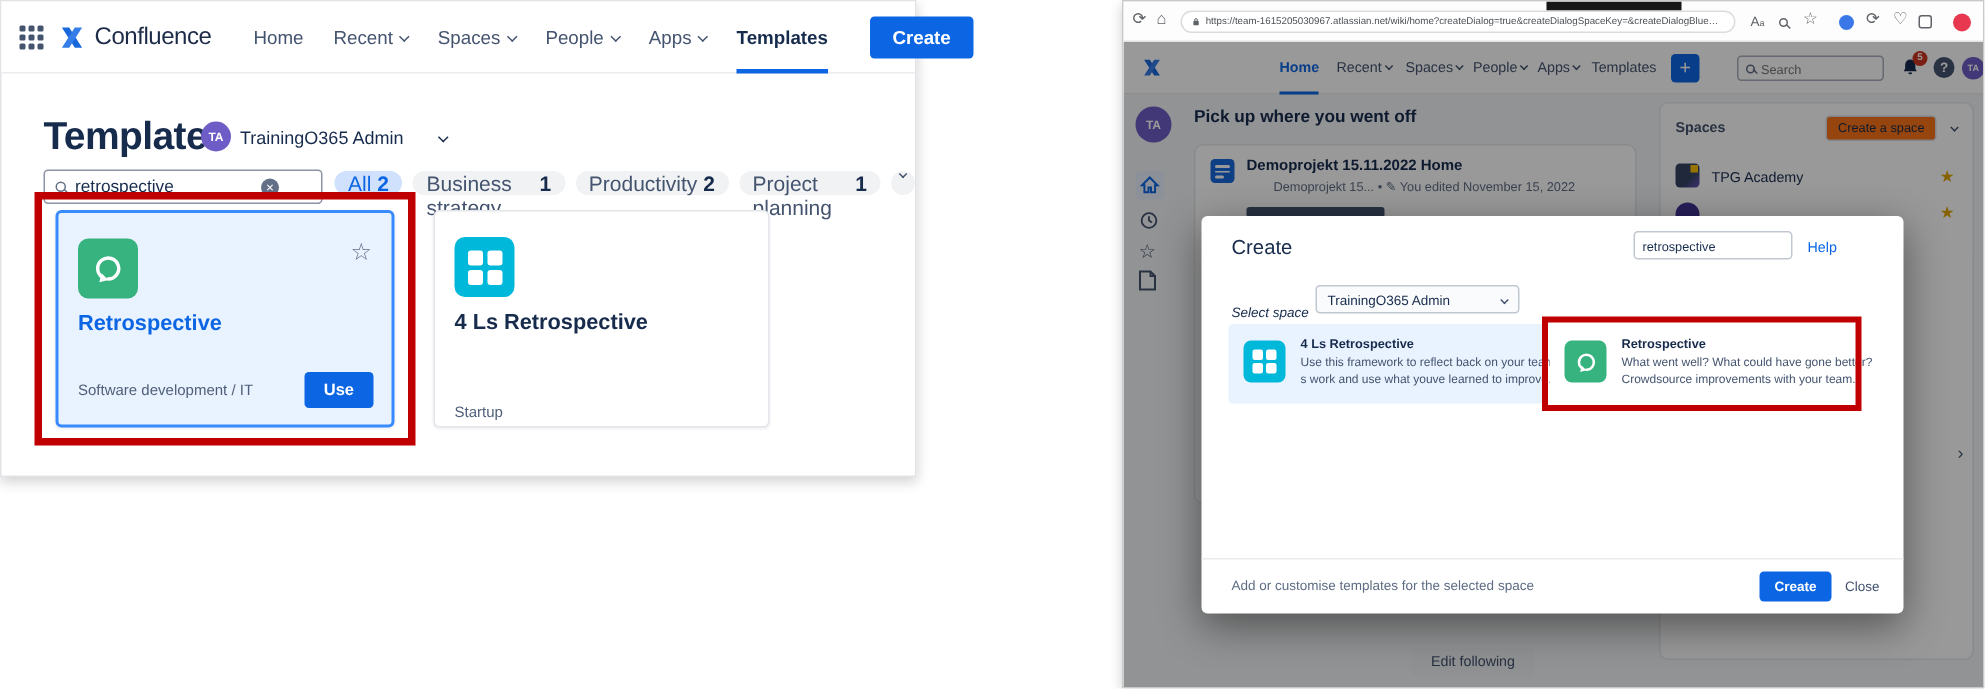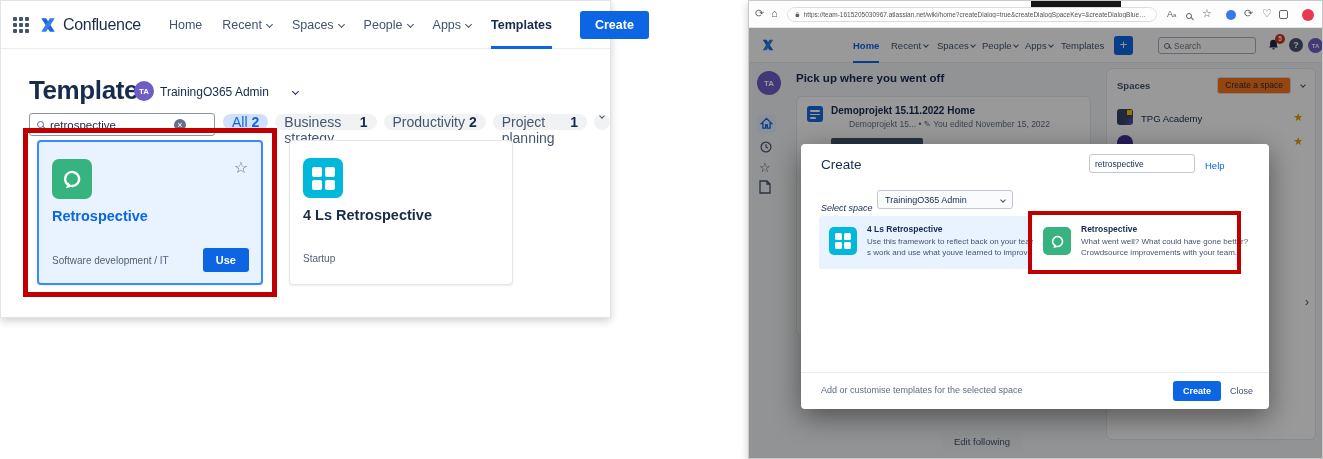--- a/index.html
+++ b/index.html
@@ -182,21 +182,21 @@
   <div class="abs tcard" style="left:288px; top:139px; width:224px; height:145px;">
     <div class="abs ticon" style="left:13px; top:17px; background:#00B8D9;">
       <span class="grid4">
           <i></i>
           <i></i>
           <i></i>
           <i></i>
         </span>
     </div>
     <div class="abs tname" style="left:13px; top:66px; color:#172B4D;">4 Ls Retrospective</div>
-    <div class="abs tcat" style="left:13px; bottom:20px;">Startup</div>
+    <div class="abs tcat" style="left:13px; bottom:3px;">Startup</div>
   </div>
 </div>
 
 <div class="abs shot-right">
 
   <div class="abs bbar">
     <span class="bicon" style="left:6px; top:7px;">⟳</span>
     <span class="bicon" style="left:22px; top:7px;">⌂</span>
     <span class="tabfrag"></span>
     <span class="urlpill">

